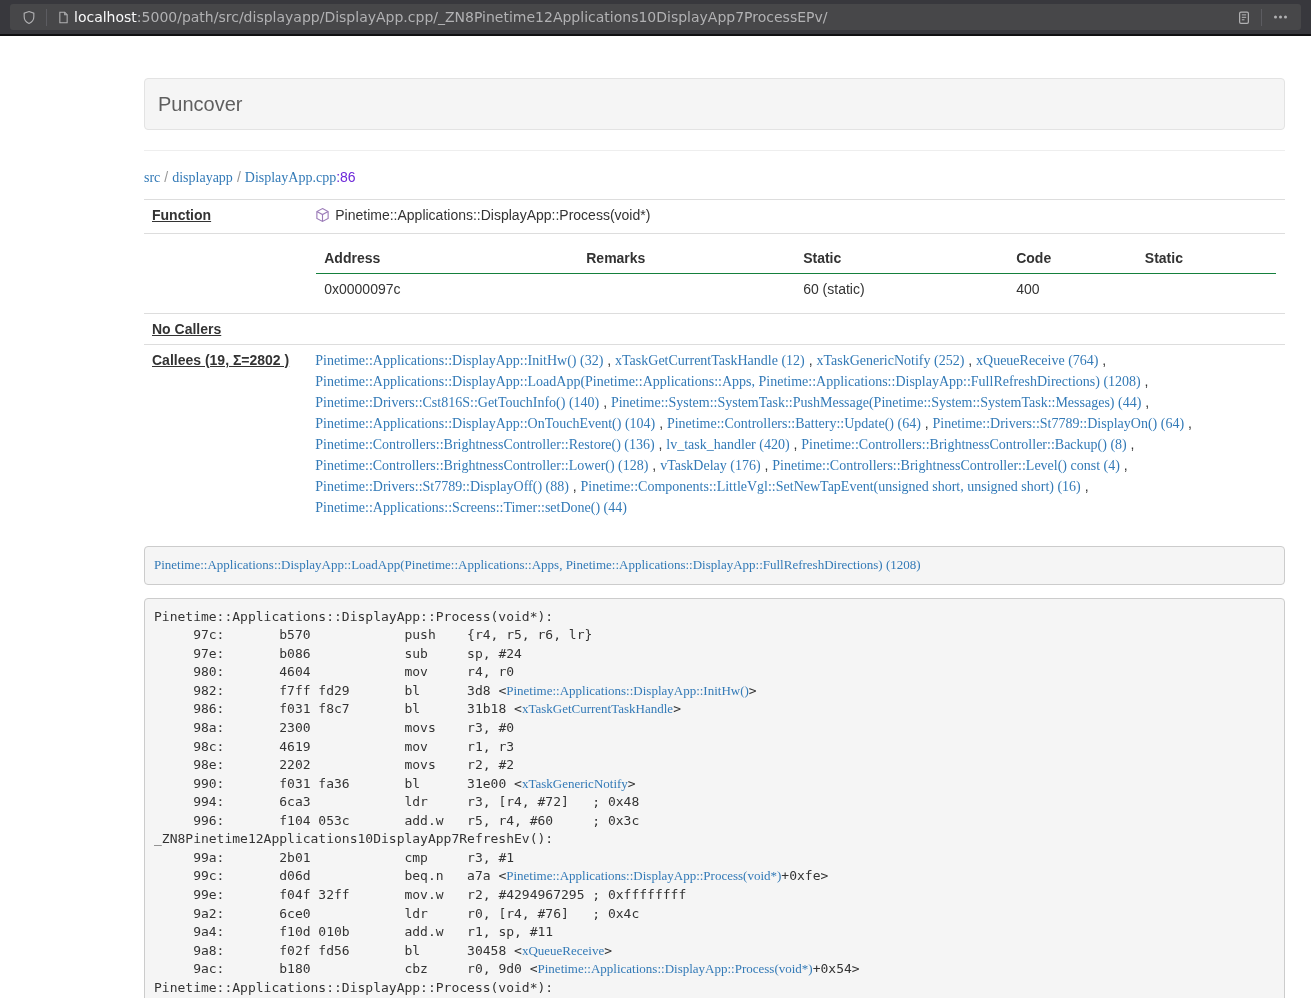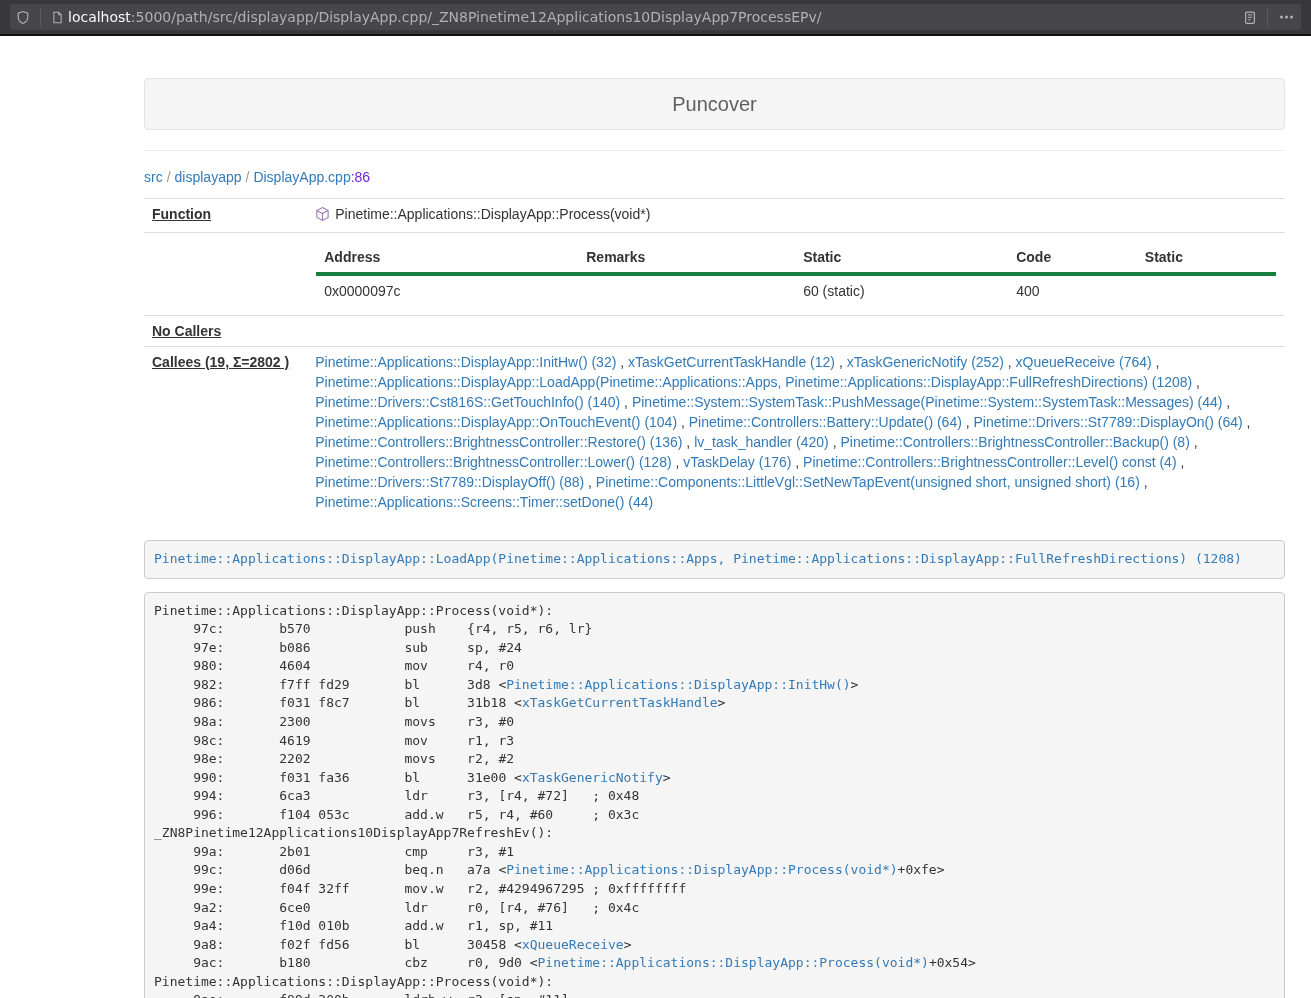--- a/index.html
+++ b/index.html
@@ -8,54 +8,54 @@
     font-family:"Liberation Sans",sans-serif;font-size:14px;color:#333;
   }
   
   .browser-bar{
     height:34px;background:#38383d;display:flex;align-items:center;
     padding:0 10px;border-bottom:2px solid #101012;
     font-family:"DejaVu Sans",sans-serif;
   }
   .urlbar{
     flex:1;height:26px;background:#474749;border-radius:3px;
-    display:flex;align-items:center;padding:0 4px;
+    display:flex;align-items:center;padding:0 10px;
   }
   .ubtn{display:inline-flex;align-items:center;justify-content:center;padding:0 2px;cursor:pointer;}
   .usep{display:inline-block;width:1px;height:17px;background:#5c5c61;margin:0 8px;}
   .url-text{flex:1;font-size:14px;color:#b1b1b3;white-space:nowrap;overflow:hidden;margin-left:2px;}
   .url-domain{color:#f9f9fa;}
   .url-path{color:#b1b1b3;}
   
   .container{margin-left:144px;width:1141px;padding-top:42px;}
   .well{
     background:#f5f5f5;border:1px solid #e3e3e3;border-radius:4px;
-    padding:14px 13px;margin-bottom:20px;box-sizing:border-box;text-align:center;
+    padding:14px 13px;margin-bottom:20px;box-sizing:border-box;
   }
   .well .app-title{font-size:20px;line-height:22px;color:#5f5f5f;font-weight:400;margin:0;}
   hr{border:0;border-top:1px solid #eee;margin:10px 0;}
-  a{color:#337ab7;text-decoration:none;}
+  a{color:#337ab7;text-decoration:none;font-family:Liberation Serif, serif;}
   .breadcrumb{padding:6px 0 0 0;margin:0 0 11px 0;font-size:14px;line-height:20px;}
   .bsep{color:#999;margin:0 4px;}
   .bline{color:#6d28d9;}
   
   table.ftable{width:100%;border-collapse:collapse;}
   table.ftable > tbody > tr > th,
   table.ftable > tbody > tr > td{
     border-top:1px solid #ddd;padding:5px 8px;text-align:left;
     vertical-align:top;font-size:14px;line-height:20px;
   }
   table.ftable > tbody > tr > th{font-weight:bold;white-space:nowrap;padding-right:18px;text-decoration:underline;}
   td.nopad{padding:9px !important;}
   table.itable{width:100%;border-collapse:collapse;}
   table.itable th,table.itable td{
     border-top:0;padding:5px 8px;text-align:left;font-size:14px;line-height:20px;
   }
   table.itable th{font-weight:bold;}
-  table.itable tr.vals td{border-top:4px solid #15803d;}
+  table.itable tr.vals td{border-top:1px solid #15803d;}
   .fn-icon{display:inline-block;vertical-align:-3px;margin-right:5px;}
   
   pre{
     background:#f5f5f5;border:1px solid #ccc;border-radius:4px;
     padding:9px;margin:0;color:#333;
     font-family:"DejaVu Sans Mono",monospace;font-size:13px;line-height:18.57px;
     white-space:pre;overflow:hidden;tab-size:8;-moz-tab-size:8;
     box-sizing:border-box;
   }
   pre.hl{margin:23px 0 13px 0;}

